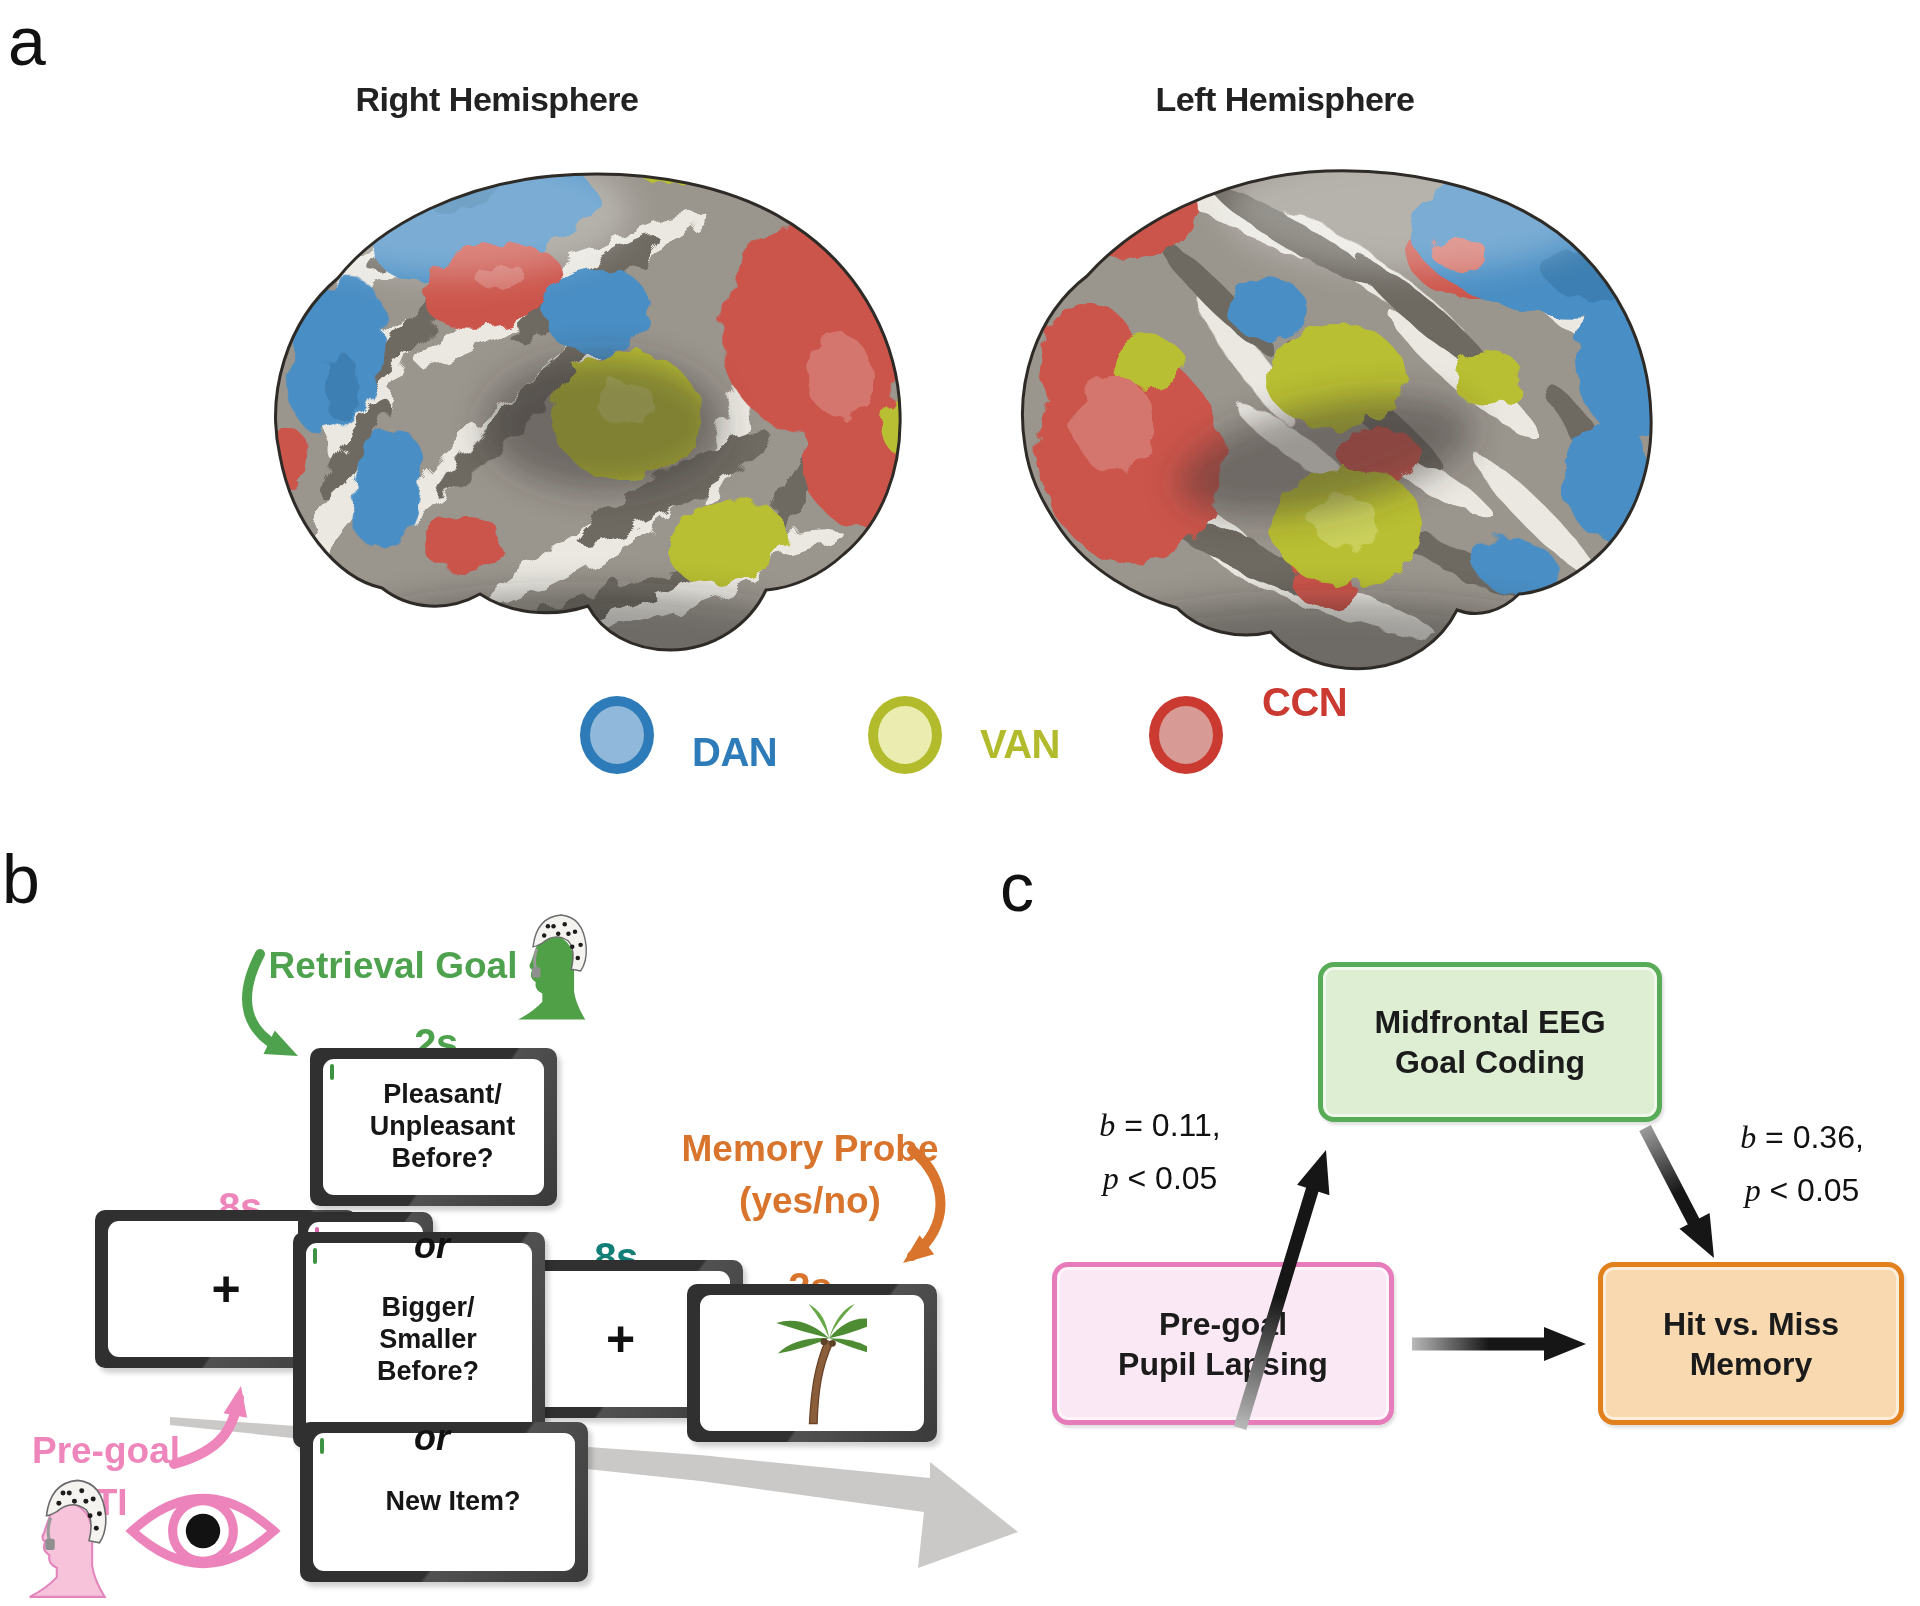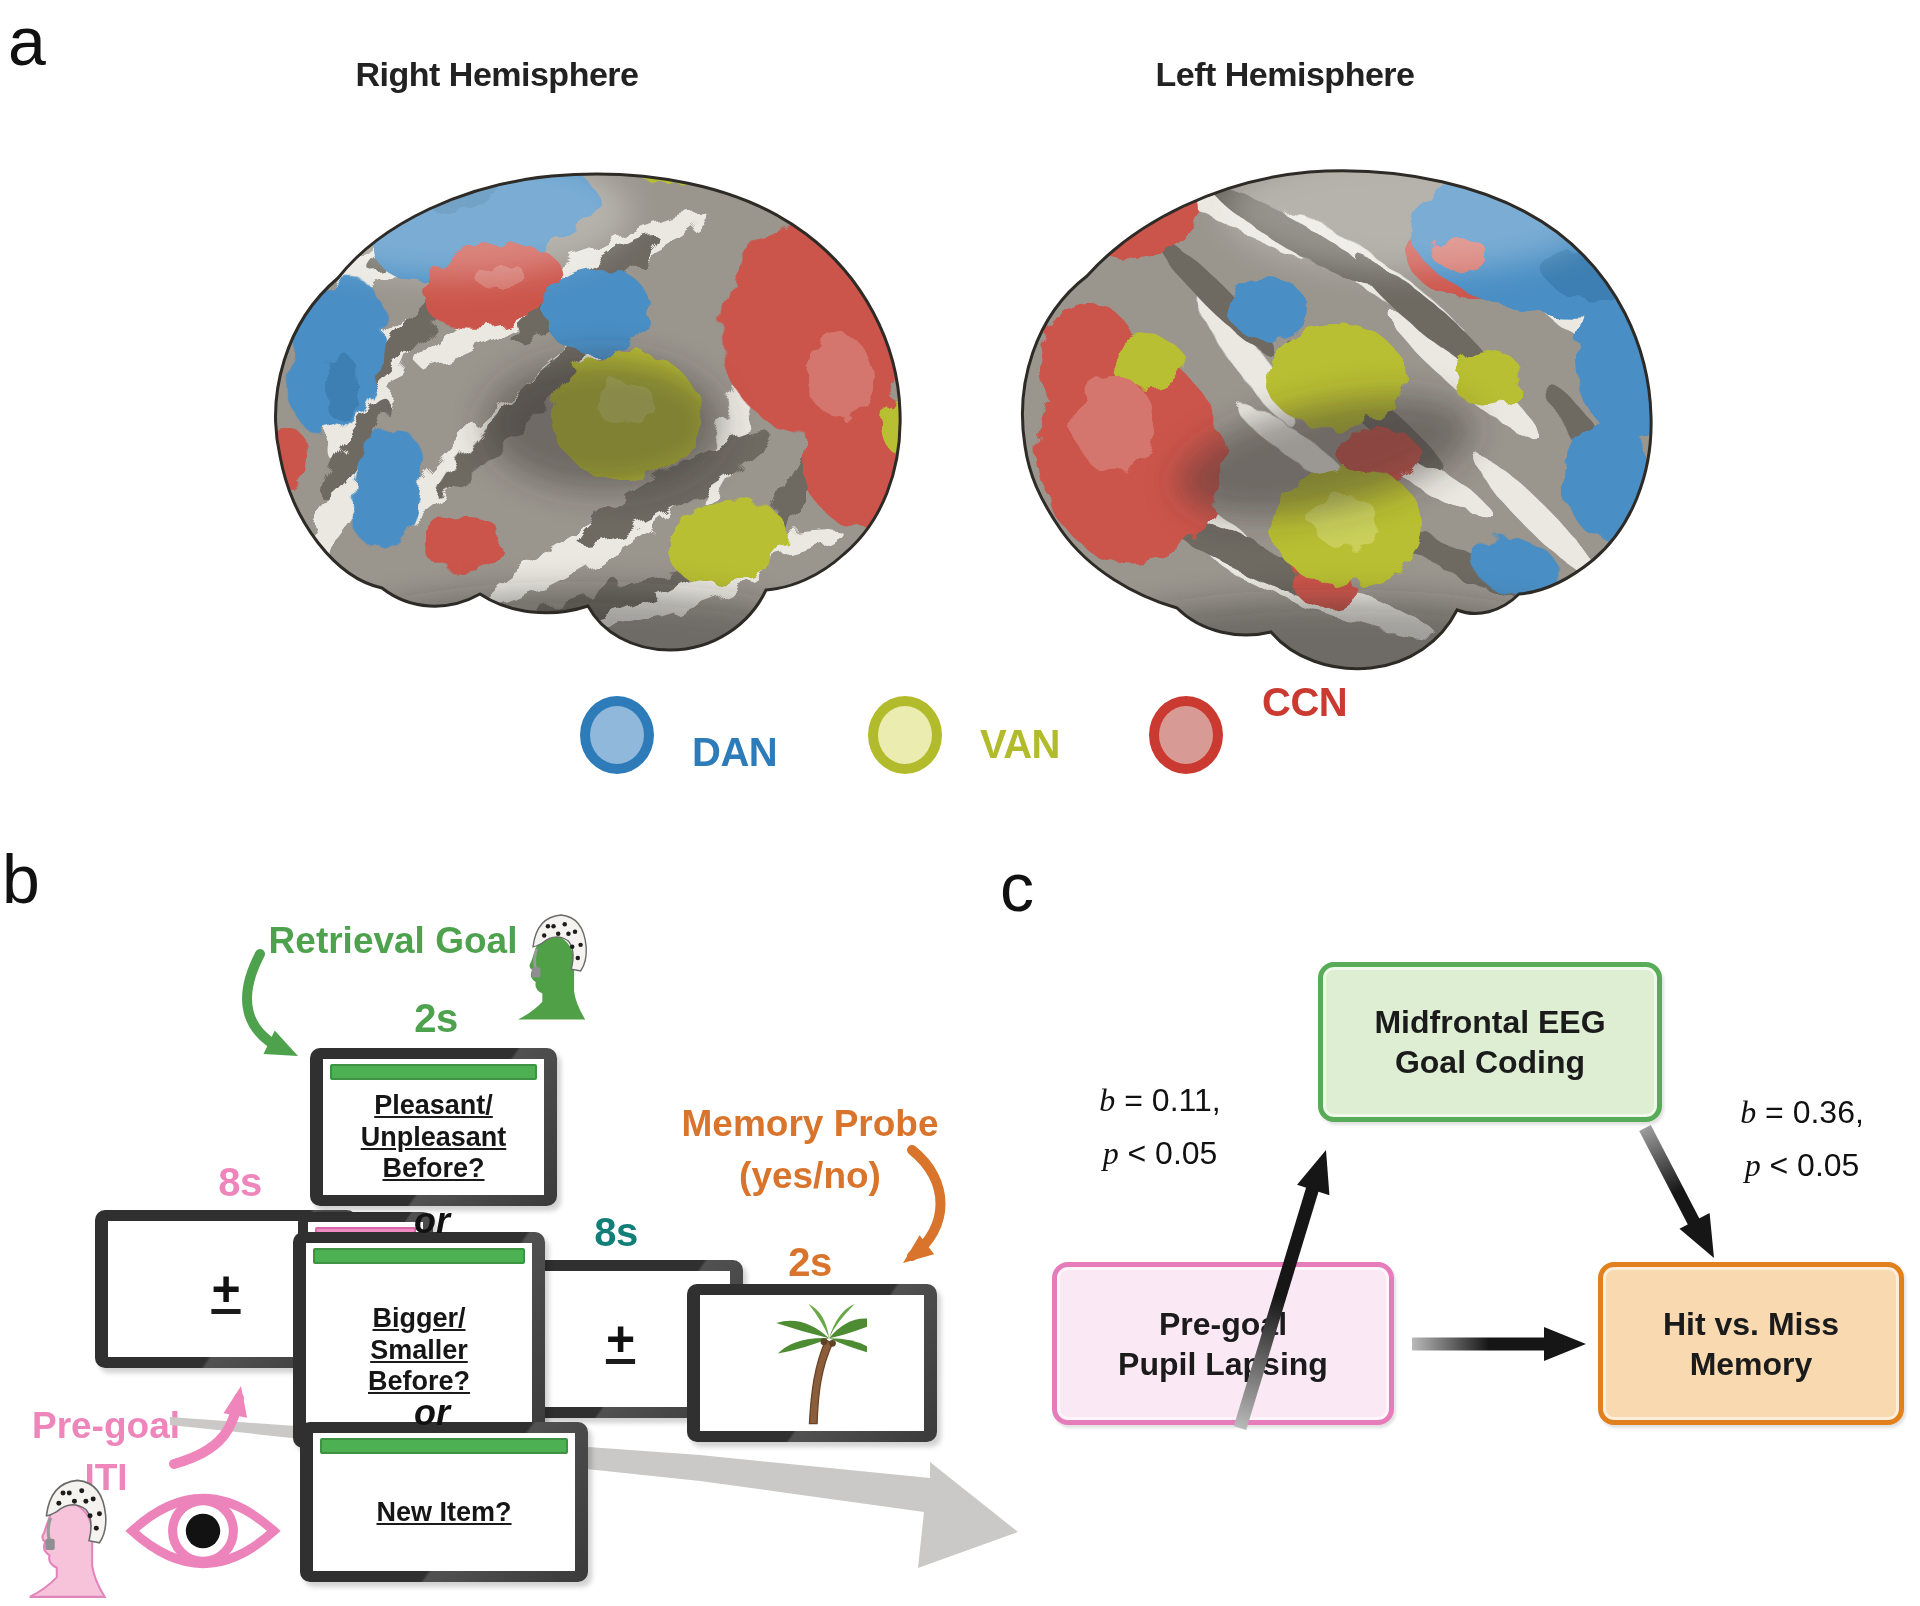--- a/index.html
+++ b/index.html
@@ -1,31 +1,31 @@
 <!DOCTYPE html>
 <html><head>
 <meta charset="utf-8">
 <style>
   html,body{margin:0;padding:0;background:#ffffff;}
   .fig{position:relative;width:1920px;height:1606px;background:#ffffff;overflow:hidden;
        font-family:"Liberation Sans",sans-serif;color:#1b1b1b;}
   .abs{position:absolute;}
-  .ctr{text-align:center;}
+  .ctr{text-align:center;margin-top:25px;}
   .pre{white-space:pre-line;}
   .panel-letter{font-size:68px;font-weight:400;color:#111;}
   .hemi-title{font-size:34px;font-weight:700;color:#222;letter-spacing:-0.5px;}
   
   .lg-circle{border-radius:50%;box-sizing:border-box;}
   .lg-label{font-size:40px;font-weight:700;letter-spacing:-0.5px;}
   
   .screen{position:absolute;background:linear-gradient(125deg,#303030 58%,#515151 59%,#3a3a3a 100%);
           border-radius:10px;padding:11px 13px;box-sizing:border-box;
           box-shadow:4px 5px 5px rgba(0,0,0,0.18);}
-  .scr-inner{background:#ffffff;border-radius:0;width:100%;height:100%;
-             display:flex;flex-direction:column;box-sizing:border-box;overflow:hidden;text-decoration:underline;}
+  .scr-inner{background:#ffffff;border-radius:11px;width:100%;height:100%;
+             display:flex;box-sizing:border-box;overflow:hidden;}
   .goalbar{height:12px;margin:5px 7px 0 7px;background:#4db052;border:2px solid #3d9342;border-radius:2px;}
   .pinkbar{height:12px;margin:5px 7px 0 7px;background:#f08ac0;border:2px solid #d667a8;border-radius:2px;}
   .scr-text{flex:1;display:flex;align-items:center;justify-content:center;
             font-size:27px;font-weight:700;line-height:1.18;text-align:center;color:#161616;}
   .fixation{font-size:50px;font-weight:700;color:#111;}
   .or-label{font-size:36px;font-weight:700;font-style:italic;color:#111;}
   
   .t-label{font-size:40px;font-weight:700;letter-spacing:-0.5px;}
   .green-t{color:#4ea24d;}
   .pink-t{color:#ee85bb;}

